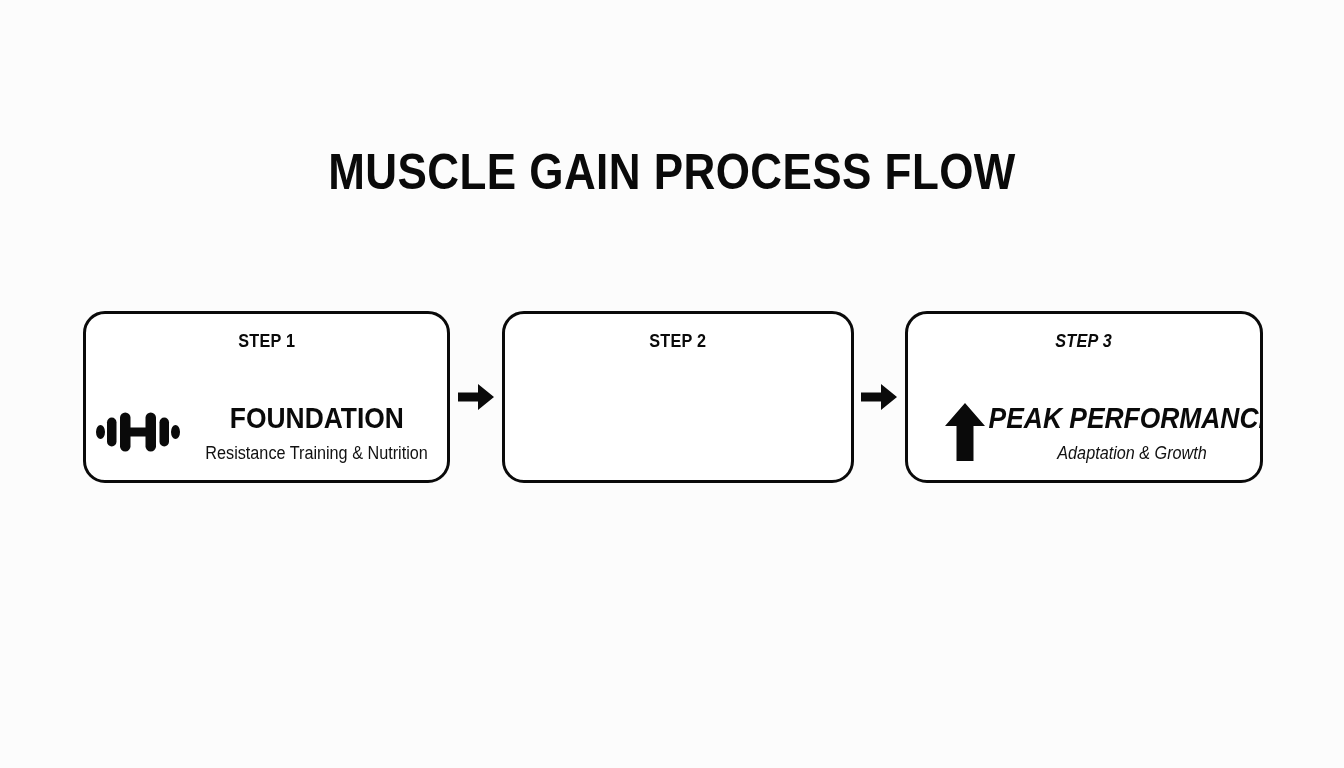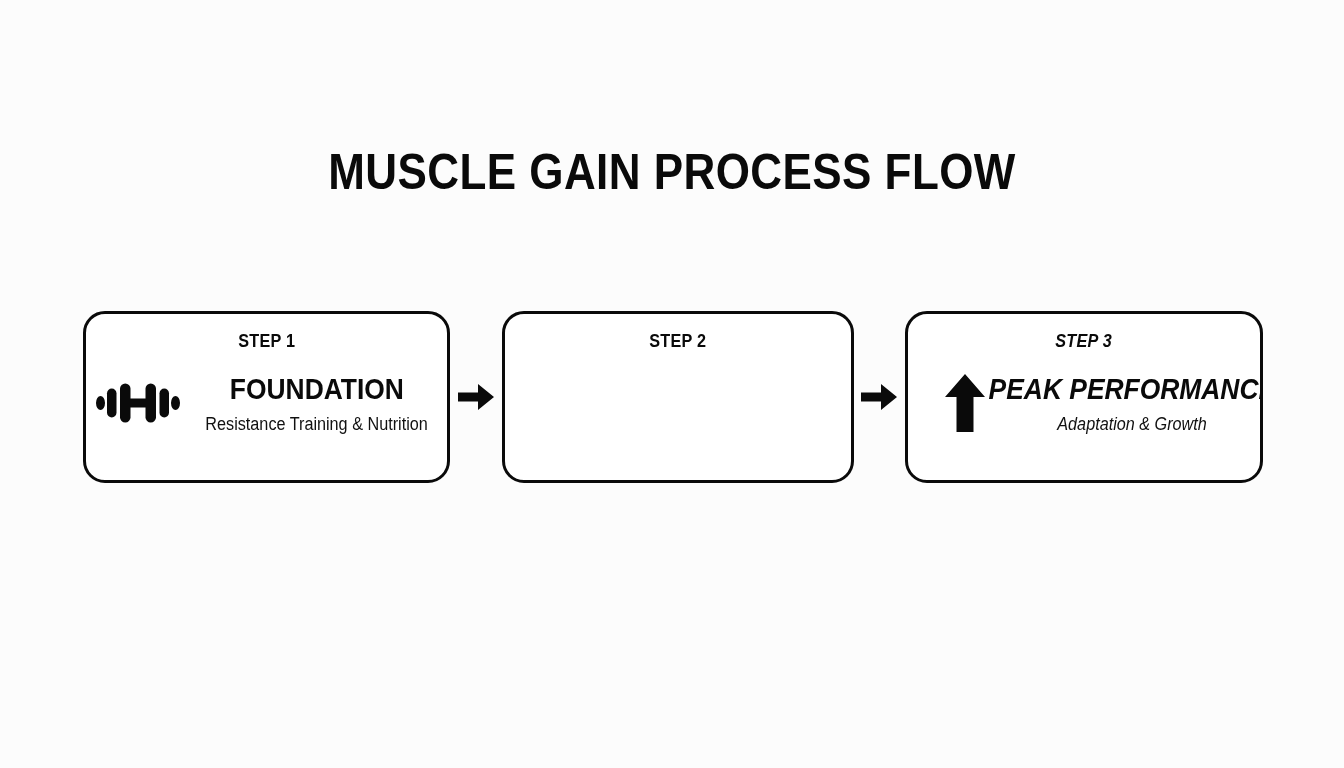--- a/index.html
+++ b/index.html
@@ -77,21 +77,21 @@
     font-size: 18px;
     line-height: 22px;
     letter-spacing: 0.3px;
     color: #0a0a0a;
     transform: scaleX(0.9);
     white-space: nowrap;
   }
 
   .card-body {
     position: absolute;
-    top: 34px;
+    top: 63px;
     left: 0;
     width: 100%;
     height: 110px;
     display: flex;
     flex-direction: row;
     align-items: center;
   }
 
   .icon-slot {
     flex: 0 0 auto;

